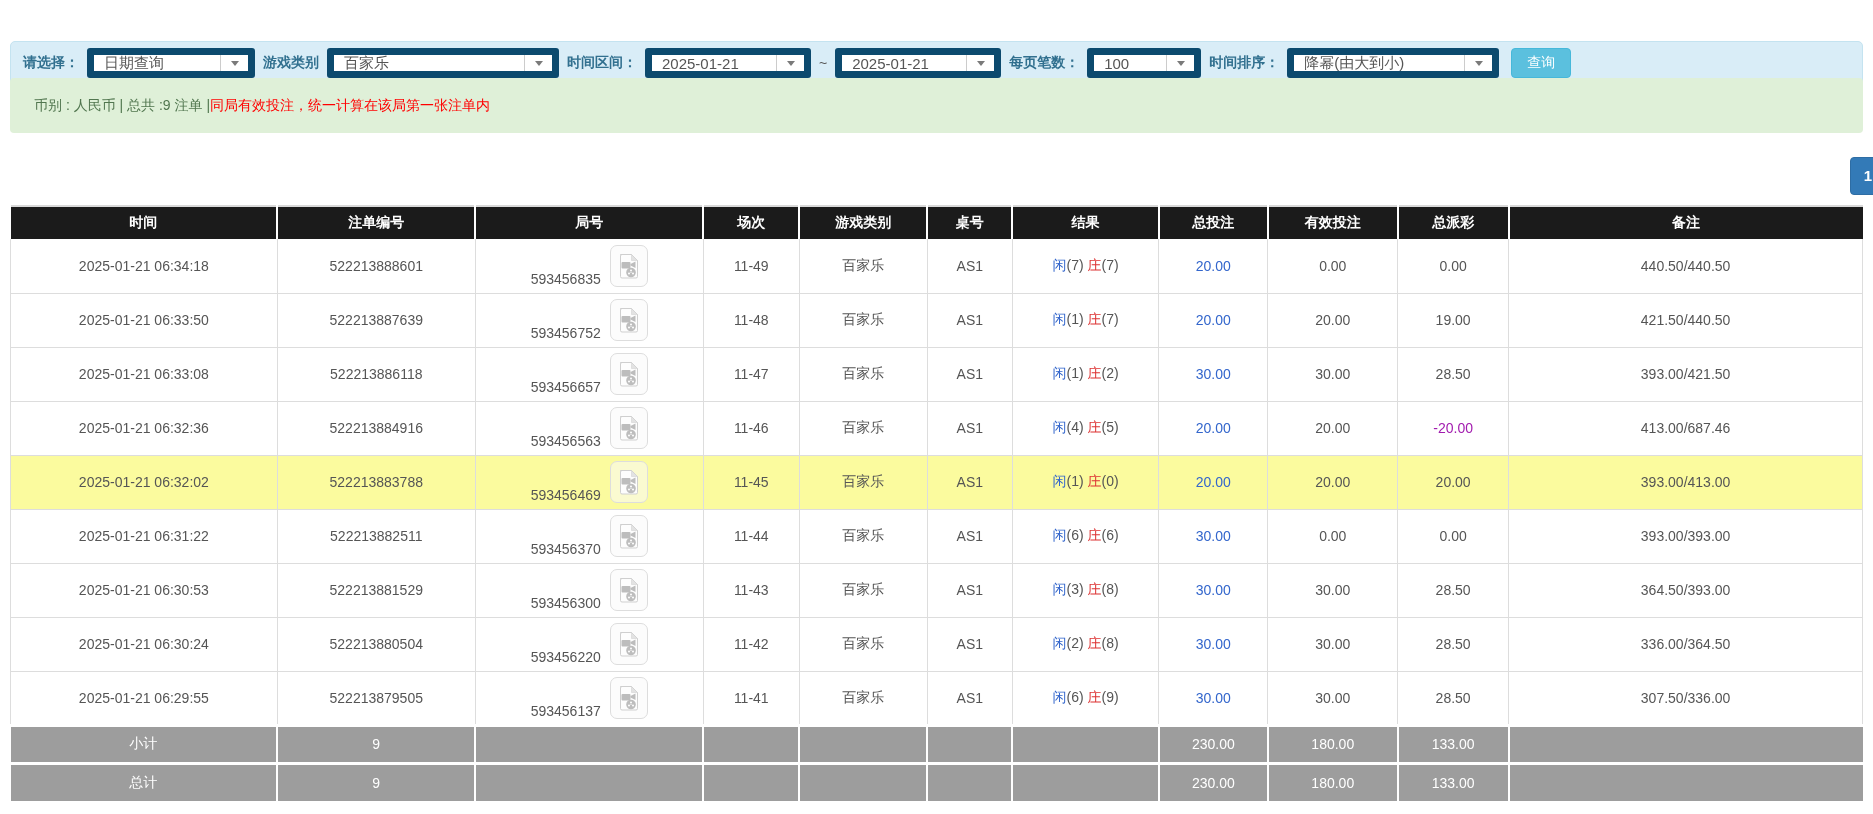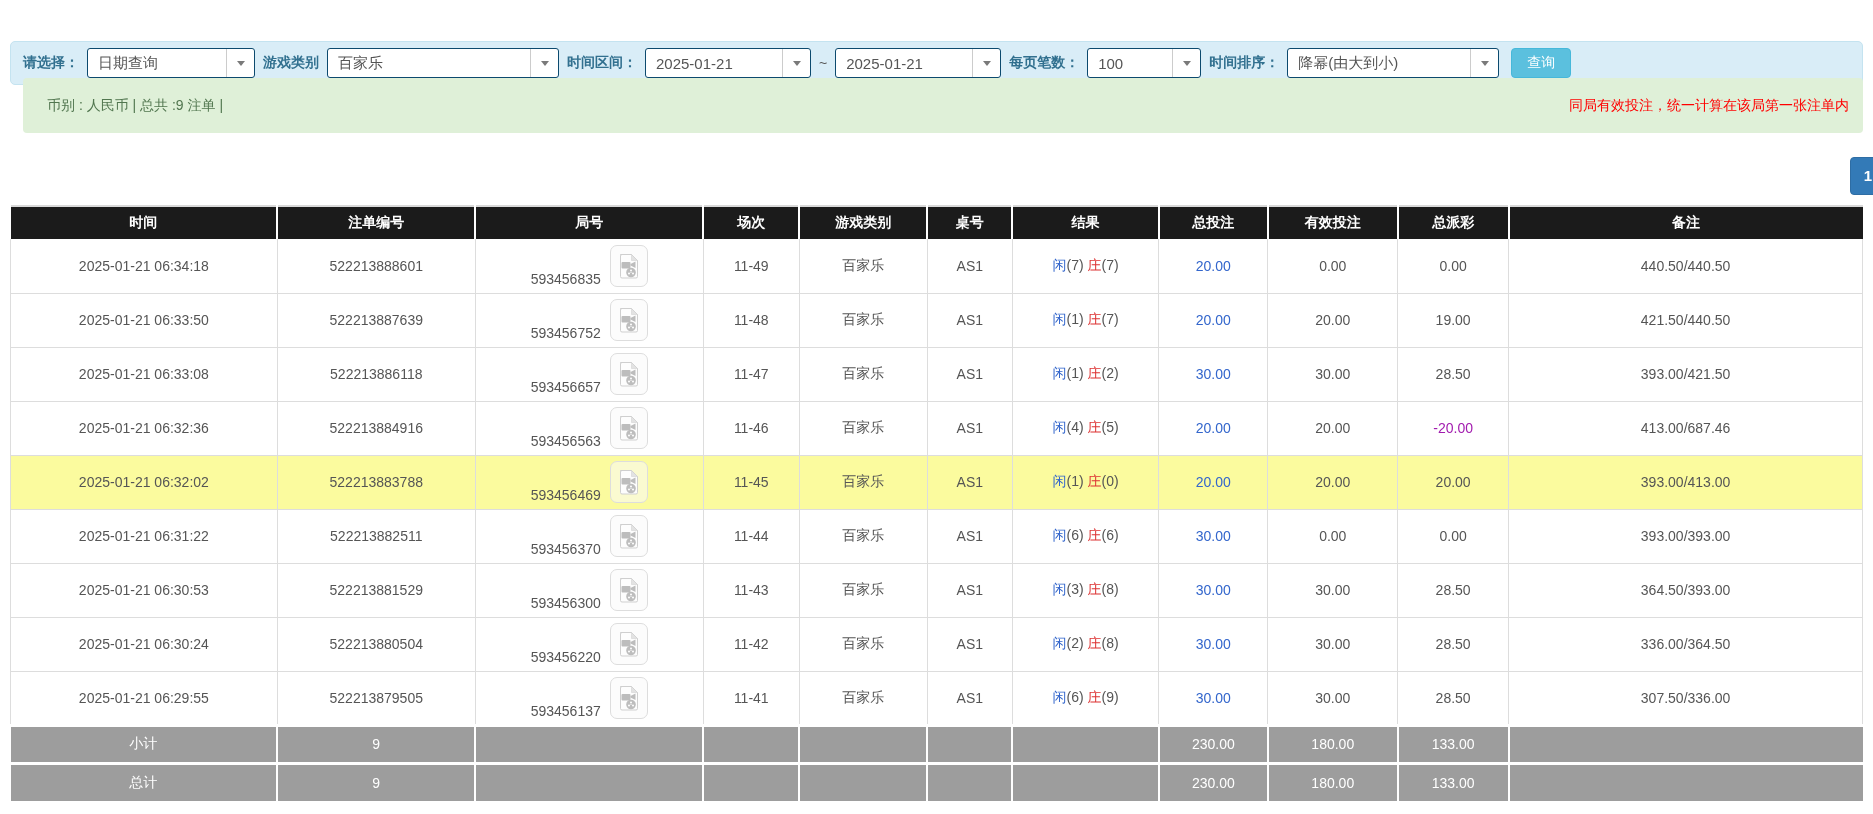--- a/index.html
+++ b/index.html
@@ -14,21 +14,21 @@
   
   .filterbar {
     position: absolute; left: 10px; right: 10px; top: 9px; height: 44px;
     background: #d9edf7; border: 1px solid #c4e3f0; border-radius: 5px;
     display: flex; align-items: center; padding: 0 12px; gap: 8px;
     white-space: nowrap;
     margin-top: 32px;
   }
   .flabel { color: #31708f; font-weight: bold; font-size: 14px; }
   .sel {
-    background: #fff; border: 1px solid #0c4a6e; border-radius: 3px;
+    background: #fff; border: 7px solid #0c4a6e; border-radius: 3px;
     height: 30px; display: flex; align-items: stretch; cursor: pointer;
   }
   .sel-text {
     padding: 0 10px; font-size: 15px; color: #555; flex: 1;
     display: flex; align-items: center; overflow: hidden;
   }
   .sel-caret {
     width: 28px; border-left: 1px solid #ccc;
     display: flex; align-items: center; justify-content: center;
   }
@@ -42,22 +42,22 @@
     background: #5bc0de; border: 1px solid #46b8da; color: #fff;
     height: 30px; padding: 0 15px; border-radius: 4px; font-size: 14px;
     margin-left: 4px; cursor: pointer;
     font-family: "Liberation Sans", "DejaVu Sans", sans-serif;
   }
 
   
   .summarybar {
     position: absolute; left: 10px; right: 10px; top: 78px; height: 55px;
     background: #dff0d8; border-radius: 4px;
-    display: flex; align-items: center; justify-content: space-between;
-    padding: 0 14px 0 24px; font-size: 14px; margin-left: 13px;
+    display: flex; align-items: center; justify-content: flex-start;
+    padding: 0 14px 0 24px; font-size: 14px;
   }
   .summary-left  { color: #51764f; }
   .summary-right { color: #ff0000; }
 
   
   .pager { position: absolute; top: 157px; right: -13px; }
   .page-btn {
     display: block; width: 36px; height: 38px; background: #337ab7;
     border: 1px solid #2e6da4; border-radius: 4px; color: #fff;
     font-size: 15px; font-weight: bold; text-align: center; line-height: 36px;

